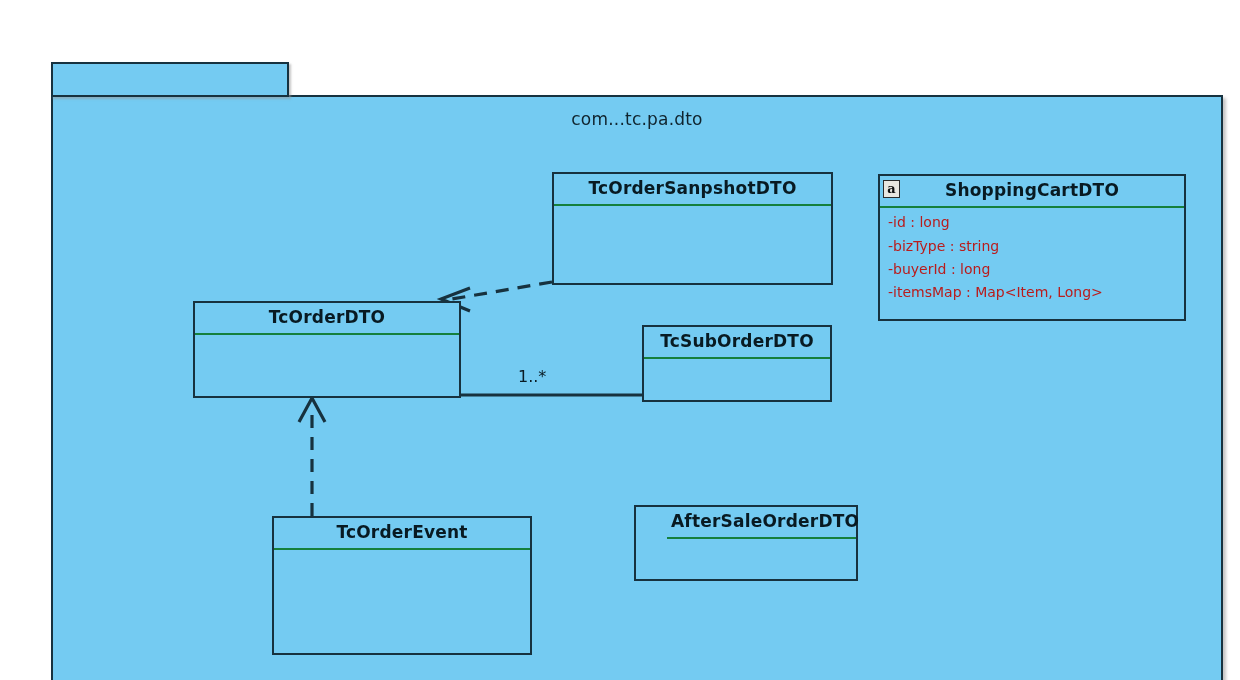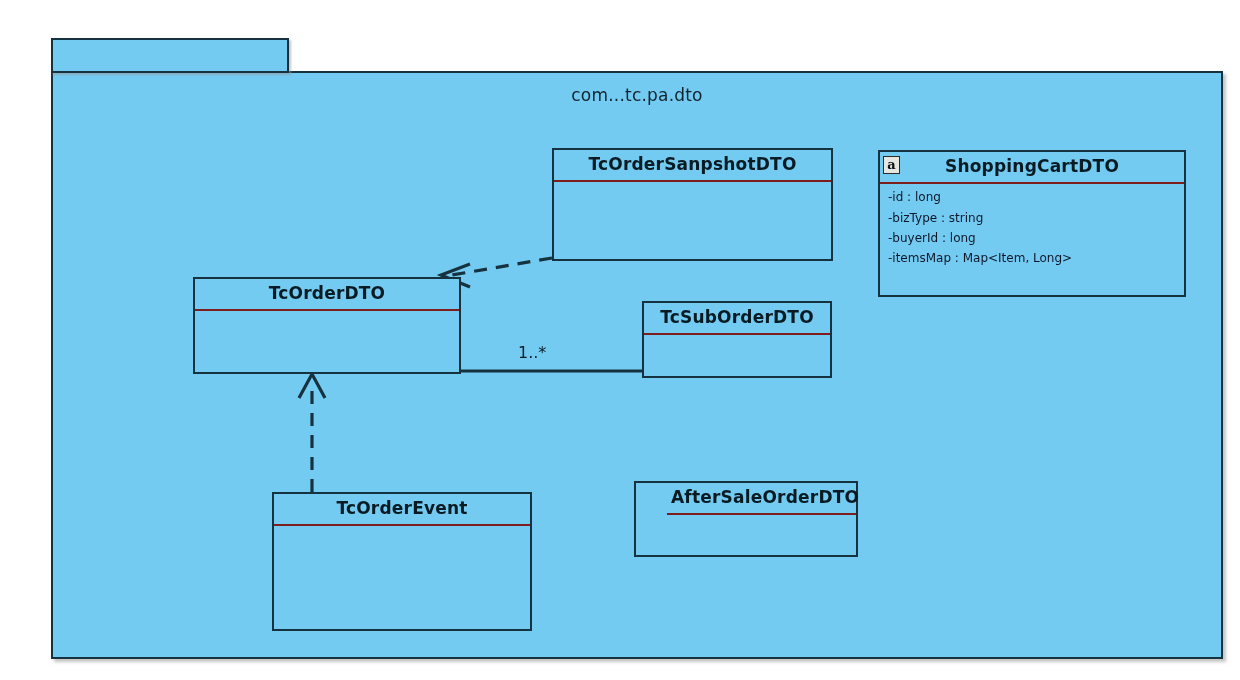--- a/index.html
+++ b/index.html
@@ -8,20 +8,21 @@
     width: 1240px; height: 680px;
     background: #ffffff;
     font-family: "DejaVu Sans", sans-serif;
     overflow: hidden;
   }
   #canvas {
     position: relative;
     width: 1240px;
     height: 540px;
     background: #ffffff;
+    margin-top: 24px;
   }
 
   
   .pkg-tab {
     position: absolute;
     left: 51px; top: 38px;
     width: 238px; height: 35px;
     background: #74cbf2;
     border: 2px solid #17323f;
     box-shadow: 2px 2px 2px rgba(150,150,150,0.55);
@@ -48,21 +49,21 @@
 
   
   .cls {
     position: absolute;
     background: #74cbf2;
     border: 2px solid #17323f;
     z-index: 5;
   }
   .cls-hdr {
     position: relative;
-    border-bottom: 2px solid #7f1d1d;
+    border-bottom: 2px solid #15803d;
     text-align: center;
     font-weight: bold;
     font-size: 17px;
     color: #081a22;
     padding: 4px 4px 5px 4px;
     line-height: 1.25;
     letter-spacing: 0.2px;
   }
   .cls-badge {
     position: absolute;
@@ -75,22 +76,22 @@
     font-family: "DejaVu Serif", serif;
     line-height: 16px;
     text-align: center;
     color: #101010;
   }
   .cls-body {
     padding: 3px 0 4px 0;
     min-height: 18px;
   }
   .attr {
-    font-size: 12px;
-    color: #0f172a;
+    font-size: 14px;
+    color: #b91c1c;
     padding: 1px 6px 1px 8px;
     line-height: 1.53;
     white-space: nowrap;
   }
 
   
   .conn { position: absolute; z-index: 4; }
   .mult {
     position: absolute;
     font-size: 16px;

